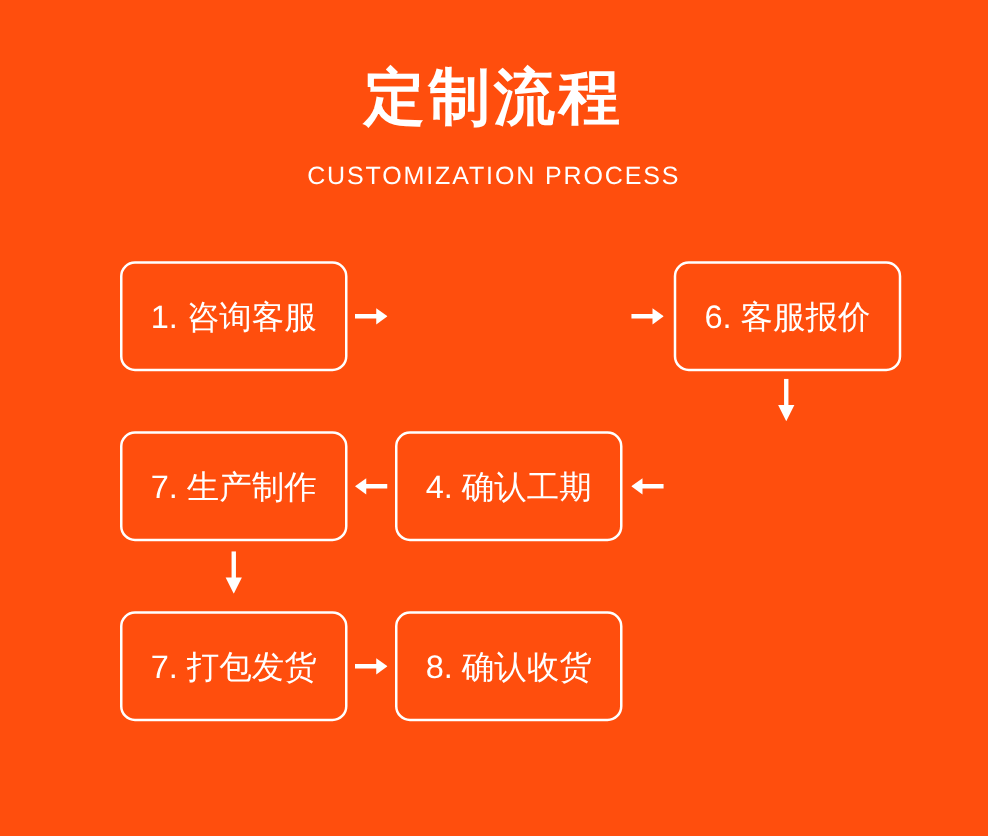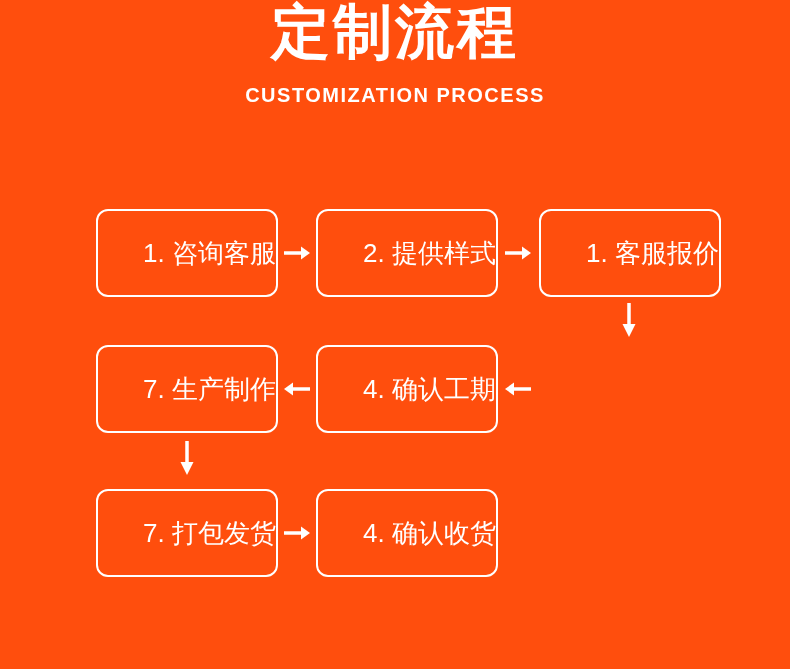--- a/index.html
+++ b/index.html
@@ -17,44 +17,45 @@
     overflow: hidden;
   }
   .header {
     position: absolute;
     top: 0;
     left: 0;
     width: 790px;
     text-align: center;
   }
   .title {
-    font-size: 59px;
+    margin-top: 46px;
+    font-size: 49px;
     line-height: 64px;
     font-weight: 800;
     letter-spacing: 3px;
     color: #FFFFFF;
     text-align: center;
   }
   .subtitle {
     margin-top: 20px;
     font-size: 20px;
-    font-weight: 700;
+    font-weight: 400;
     letter-spacing: 1.5px;
     color: #FFFFFF;
   }
   .box {
     position: absolute;
     width: 182px;
     height: 88px;
     box-sizing: border-box;
     border: 2.5px solid #FFFFFF;
     border-radius: 12px;
     display: flex;
     align-items: center;
-    justify-content: flex-end;
+    justify-content: center;
     color: #FFFFFF;
     font-size: 26px;
     font-weight: 400;
     white-space: nowrap;
   }
   .arrow {
     position: absolute;
     display: block;
   }
   
@@ -71,39 +72,36 @@
 <div class="canvas">
 
   <div class="header">
     <div class="title">定制流程</div>
     <div class="subtitle">CUSTOMIZATION PROCESS</div>
   </div>
 
   <div class="box r1 c1">
     <span>1. 咨询客服</span>
   </div>
-  <div class="box r1 c2">
-    <span>2. 提供样式</span>
-  </div>
   <div class="box r1 c3">
-    <span>1. 客服报价</span>
+    <span>6. 客服报价</span>
   </div>
 
   <div class="box r2 c2">
     <span>4. 确认工期</span>
   </div>
   <div class="box r2 c1">
     <span>7. 生产制作</span>
   </div>
 
   <div class="box r3 c1">
     <span>7. 打包发货</span>
   </div>
   <div class="box r3 c2">
-    <span>4. 确认收货</span>
+    <span>8. 确认收货</span>
   </div>
 
   <svg class="arrow" style="left:284px; top:245px;" width="26" height="16" viewBox="0 0 26 16">
     <line x1="0" y1="8" x2="18" y2="8" stroke="#FFFFFF" stroke-width="3.5"></line>
     <polygon points="17,1.5 26,8 17,14.5" fill="#FFFFFF"></polygon>
   </svg>
   <svg class="arrow" style="left:505px; top:245px;" width="26" height="16" viewBox="0 0 26 16">
     <line x1="0" y1="8" x2="18" y2="8" stroke="#FFFFFF" stroke-width="3.5"></line>
     <polygon points="17,1.5 26,8 17,14.5" fill="#FFFFFF"></polygon>
   </svg>

